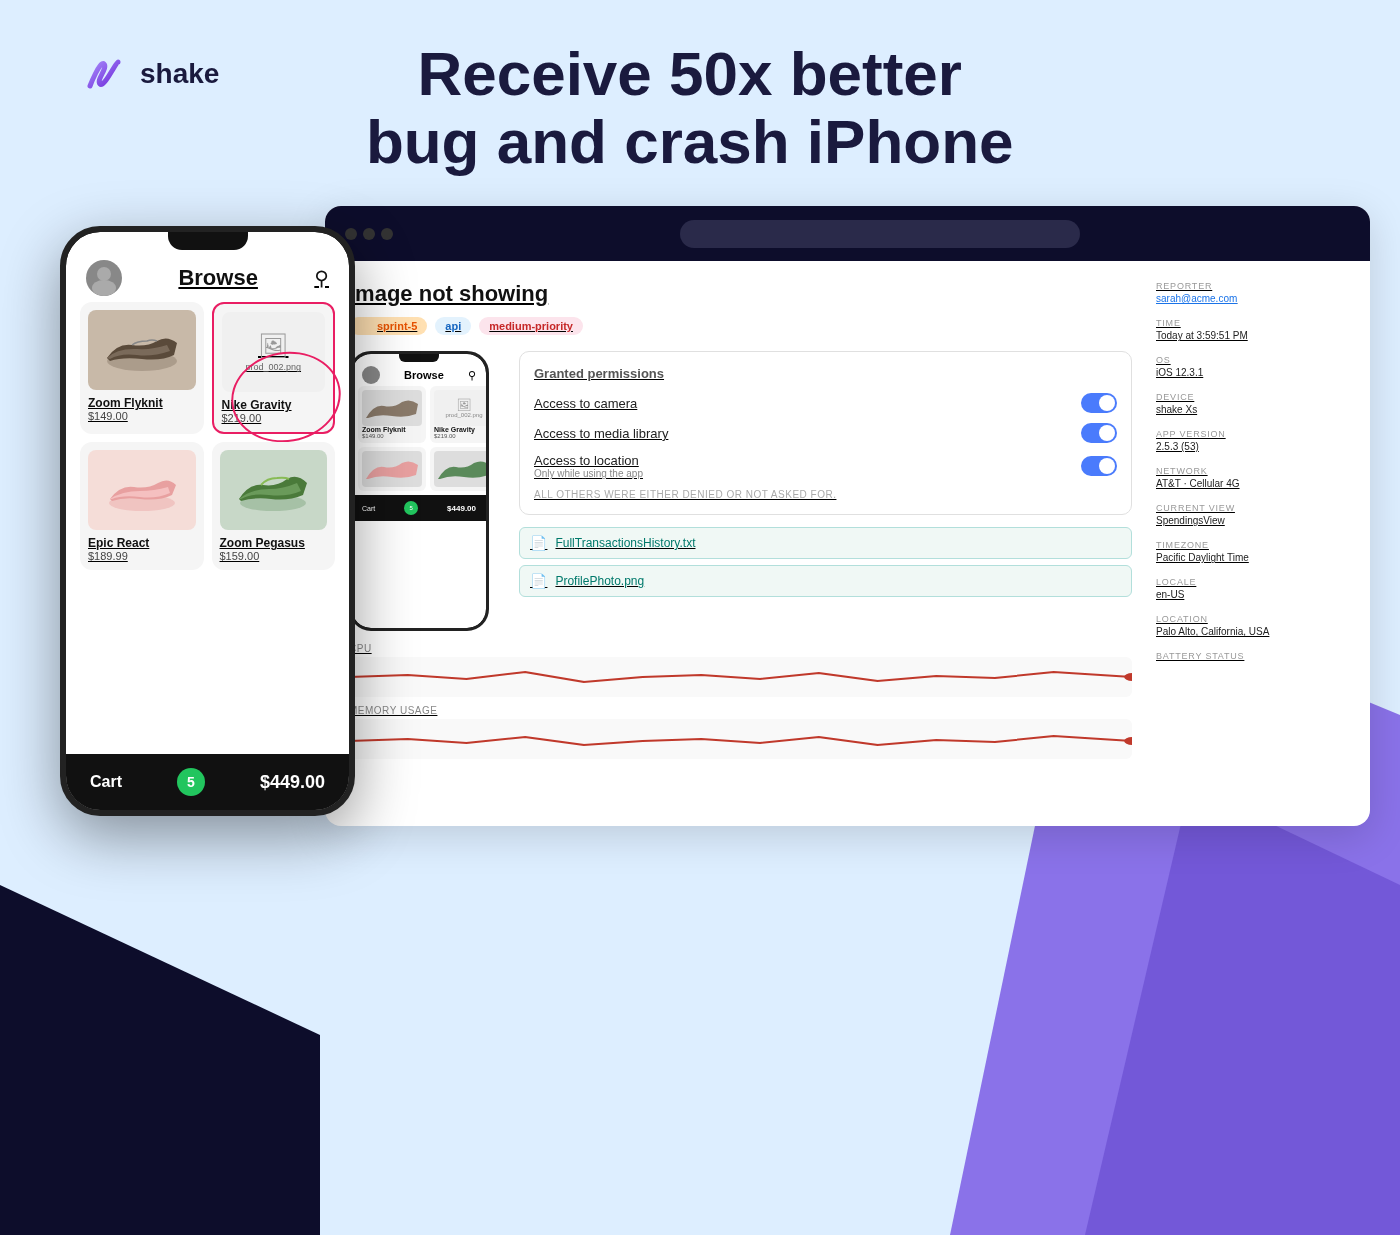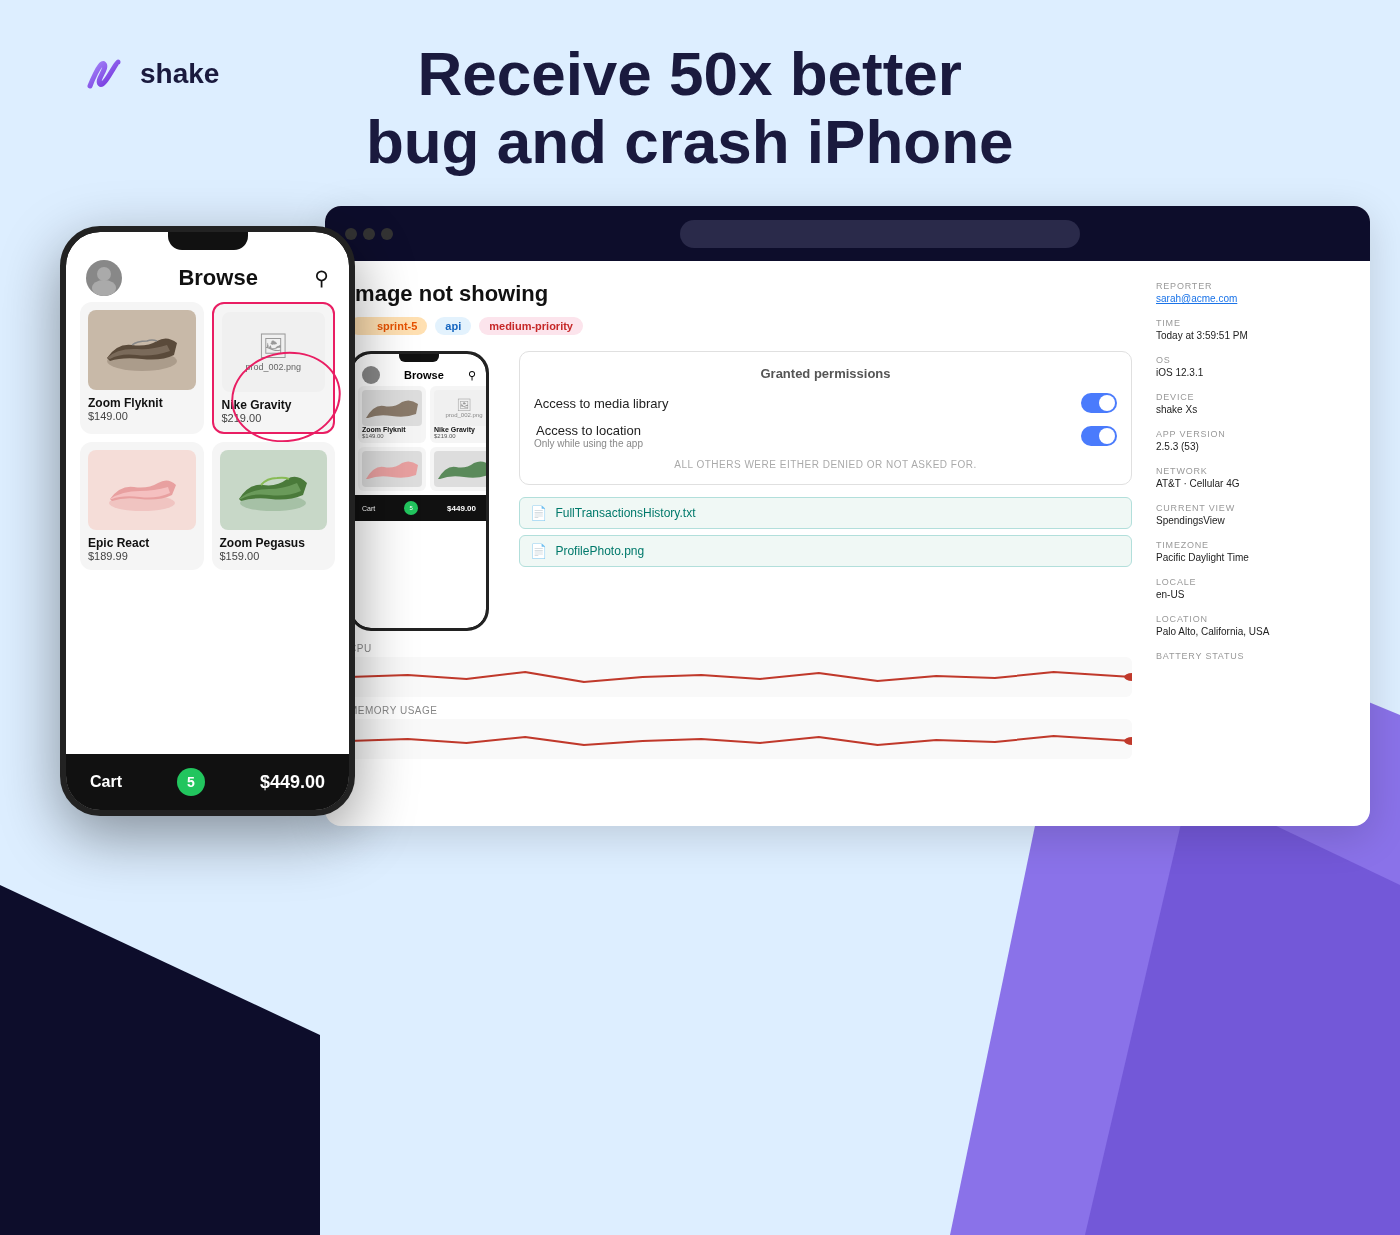--- a/index.html
+++ b/index.html
@@ -82,20 +82,21 @@
 
     
     .main-content {
       position: relative;
       z-index: 10;
       display: flex;
       align-items: flex-start;
       justify-content: center;
       margin-top: 10px;
       gap: 0;
+      text-decoration: underline;
     }
 
     
     .phone-large {
       width: 295px;
       height: 590px;
       background: #111;
       border-radius: 40px;
       border: 6px solid #222;
       position: relative;
@@ -344,21 +345,20 @@
     .ps-cart-price { color: #fff; font-size: 8px; font-weight: 700; }
 
     
     .permissions-panel {
       background: #fff;
       border: 1px solid #e0e0e0;
       border-radius: 10px;
       padding: 14px;
       margin-bottom: 12px;
       clear: left;
-      text-align: center;
     }
     .permissions-title {
       font-size: 13px;
       font-weight: 600;
       color: #555;
       margin-bottom: 12px;
     }
     .permission-row {
       display: flex;
       align-items: center;
@@ -639,20 +639,26 @@
                   <span class="ps-cart-price">$449.00</span>
                 </div>
               </div>
             </div>
           </div>
 
           <div class="content-right">
             <div class="permissions-panel">
               <div class="permissions-title">Granted permissions</div>
 
+              <div class="permission-row">
+                <div>
+                  <div class="permission-label">Access to camera</div>
+                </div>
+                <div class="toggle-on"></div>
+              </div>
 
               <div class="permission-row">
                 <div>
                   <div class="permission-label">Access to media library</div>
                 </div>
                 <div class="toggle-on"></div>
               </div>
 
               <div class="permission-row">
                 <div>

